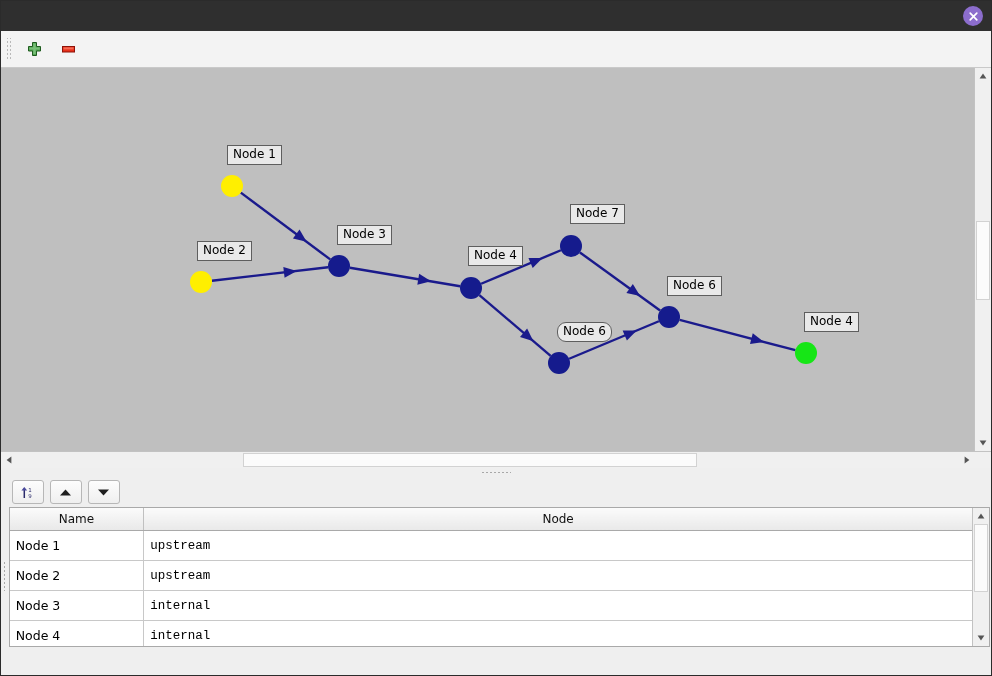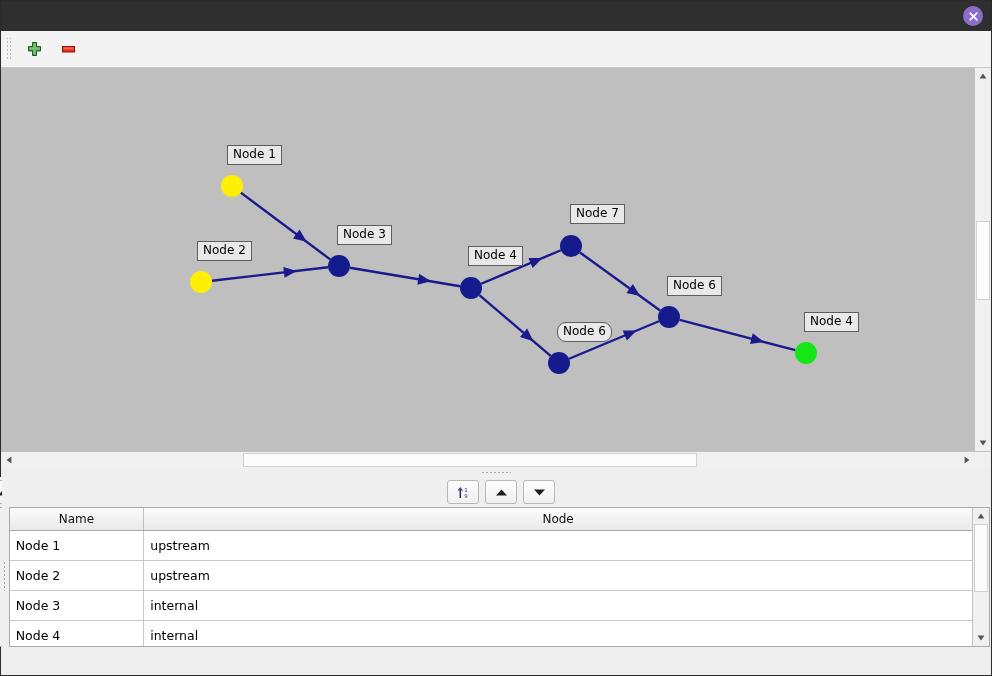--- a/index.html
+++ b/index.html
@@ -191,21 +191,20 @@
     flex: 1 1 auto;
     display: flex;
     min-height: 0;
     background: #efefef;
   }
   .pane {
     display: flex;
     flex-direction: column;
     min-width: 0;
     background: #efefef;
-    align-items: center;
   }
   .pane-left  { width: 710px; }
   .vsplitter {
     width: 6px;
     min-width: 6px;
     background: #efefef;
     display: flex;
     align-items: center;
     justify-content: center;
     cursor: col-resize;
@@ -276,21 +275,21 @@
     height: 29px;
     border-right: 1px solid #c8c8c8;
     border-bottom: 1px solid #c8c8c8;
     font-size: 12.5px;
     padding: 0 0 0 6px;
     color: #000;
     background: #ffffff;
     white-space: nowrap;
     overflow: hidden;
   }
-  table.grid td:last-child { border-right: none; }
+  table.grid td:last-child { border-right: none; font-family: Liberation Mono, monospace; }
   .status-strip {
     height: 28px;
     min-height: 28px;
     background: #efefef;
   }
 </style>
 </head>
 <body>
 
 <div class="window">

